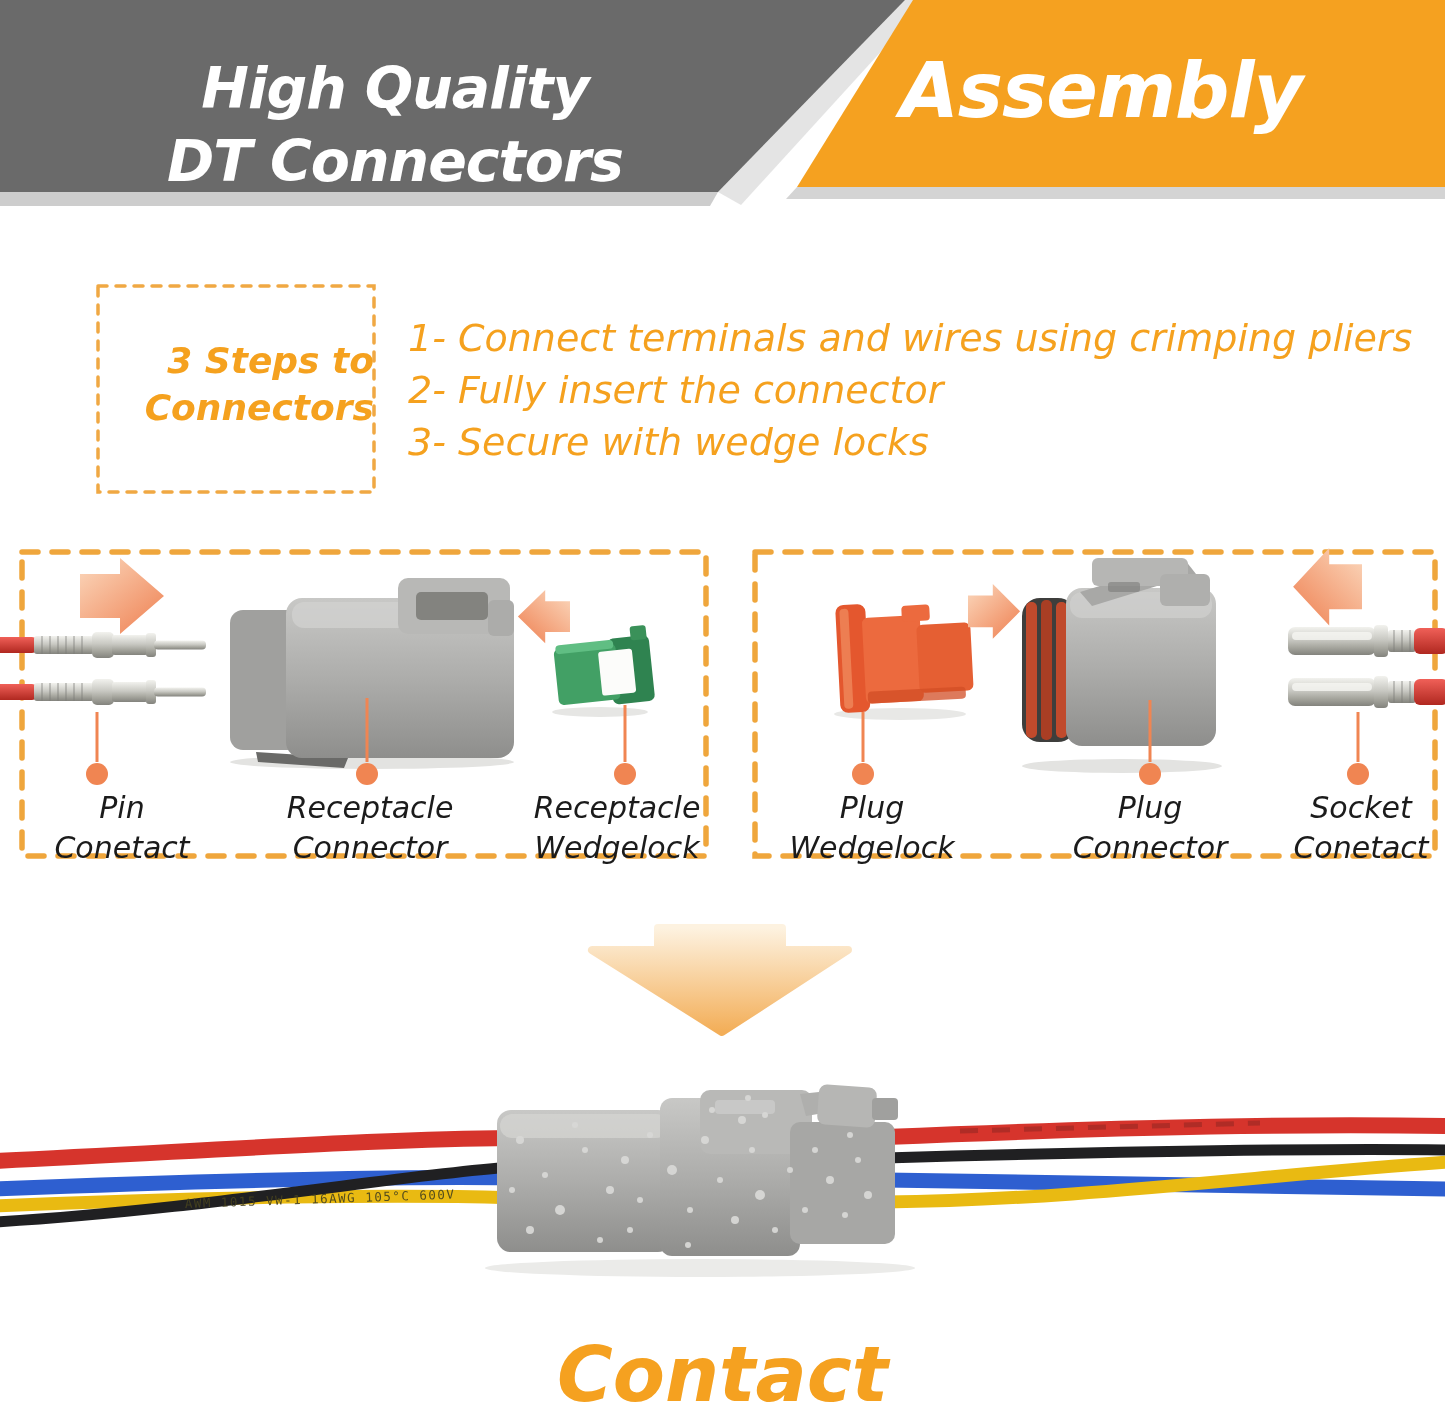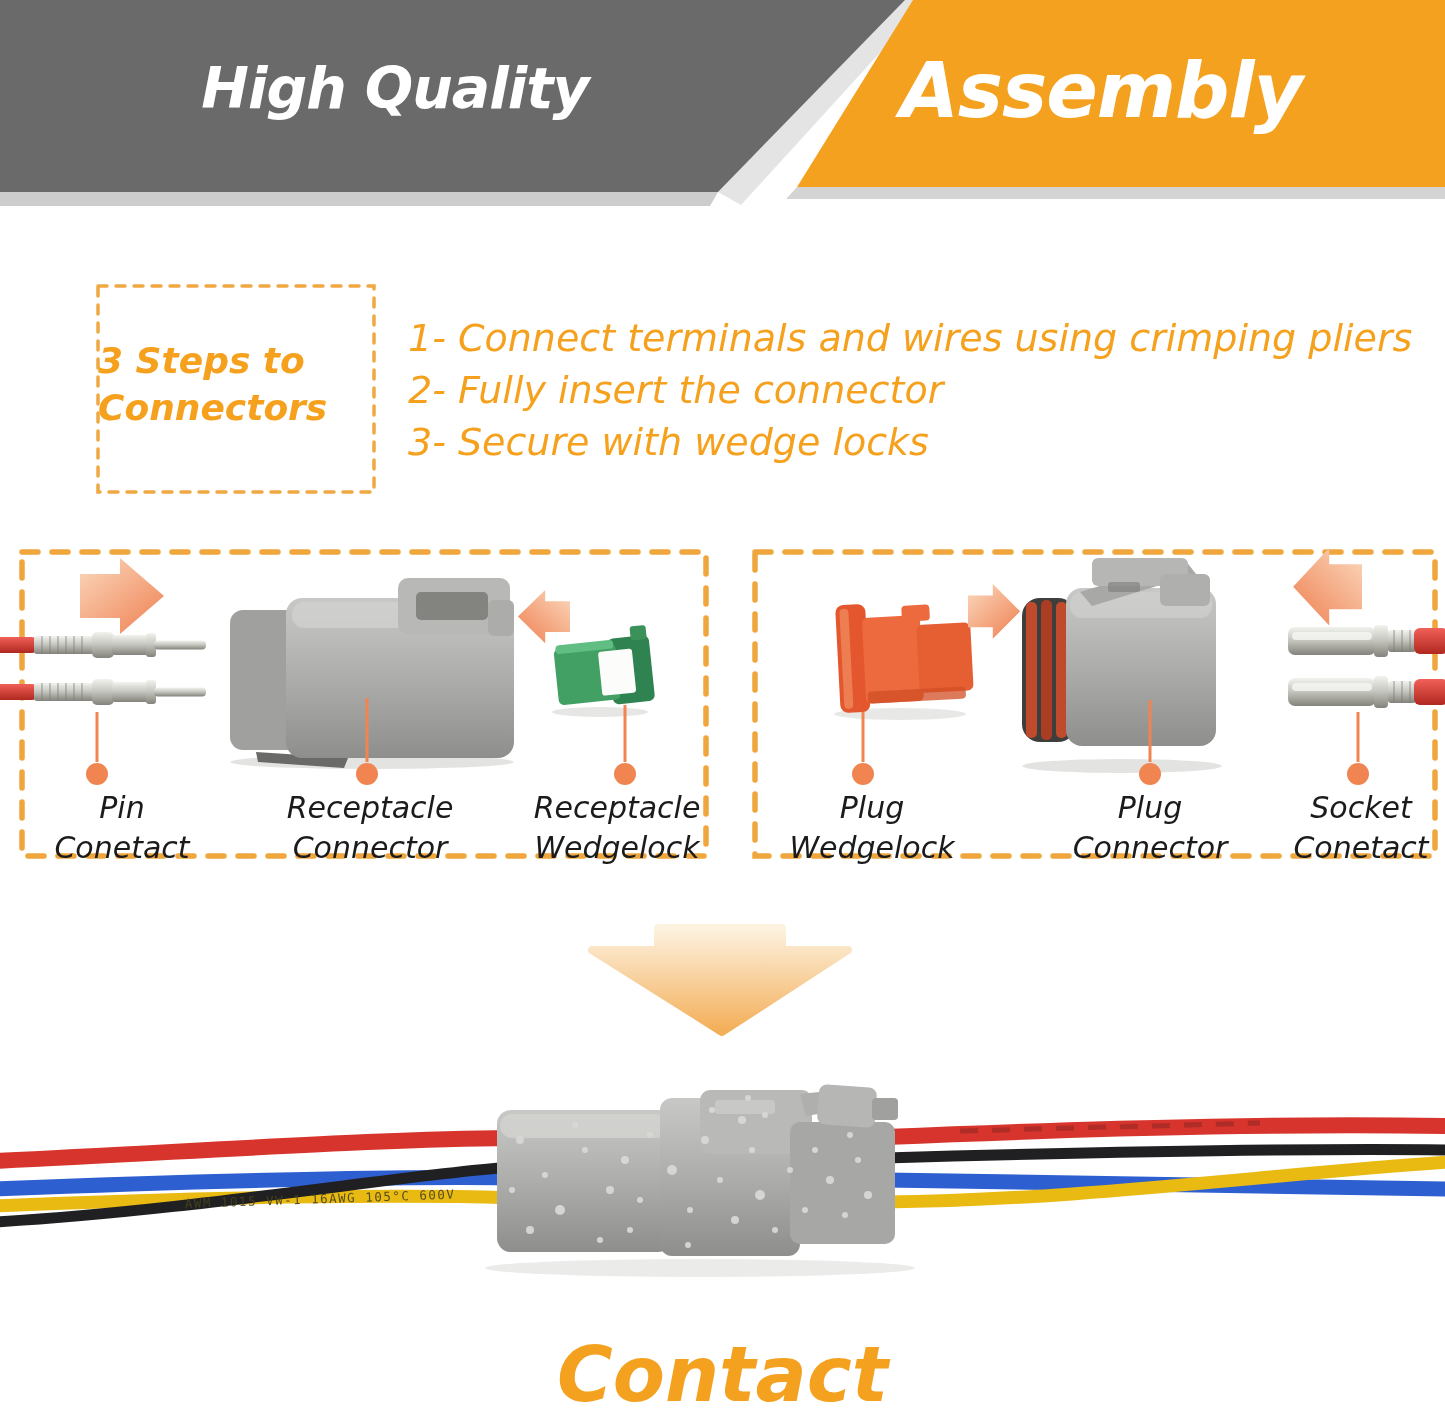--- a/index.html
+++ b/index.html
@@ -4,21 +4,21 @@
 <style>
   html,body{margin:0;padding:0;background:#fff;}
   .canvas{position:relative;width:1445px;height:1415px;background:#ffffff;overflow:hidden;
           font-family:"DejaVu Sans", sans-serif;}
   .art{position:absolute;left:0;top:0;}
   .hdr-left{position:absolute;left:30px;top:28px;width:730px;text-align:center;
             color:#ffffff;font-size:57px;font-weight:bold;font-style:italic;
             line-height:1.28;letter-spacing:-1px;margin-top:24px;}
   .hdr-right{position:absolute;left:900px;top:46px;width:545px;
              color:#ffffff;font-size:76px;font-weight:bold;font-style:italic;letter-spacing:-1px;}
-  .steps-title{position:absolute;left:98px;top:338px;width:276px;text-align:left;
+  .steps-title{position:absolute;left:98px;top:338px;width:276px;text-align:right;
                color:#F5A11E;font-size:36px;font-weight:bold;font-style:italic;line-height:1.3;}
   .steps-list{position:absolute;left:408px;top:312px;color:#F5A11E;font-size:38px;
               font-style:italic;line-height:52px;white-space:nowrap;}
   .plabel{position:absolute;top:788px;width:260px;text-align:center;color:#1B1B1B;
           font-size:30px;font-style:italic;line-height:1.34;}
   .contact{position:absolute;left:0;top:1330px;width:1445px;text-align:center;
            color:#F5A120;font-size:76px;font-weight:bold;font-style:italic;}
 </style>
 </head>
 <body>
@@ -235,20 +235,21 @@
       <circle cx="575" cy="1125" r="3"></circle>
           <circle cx="625" cy="1160" r="4"></circle>
           <circle cx="688" cy="1245" r="3"></circle>
       <circle cx="748" cy="1098" r="3"></circle>
     </g>
   </g>
 </svg>
 
 <div class="hdr-left">
   <div>High Quality</div>
+  <div>DT Connectors</div>
 </div>
 
 <div class="hdr-right">Assembly</div>
 
 <div class="steps-title">
   <div>3 Steps to</div>
   <div>Connectors</div>
 </div>
 
 <div class="steps-list">

